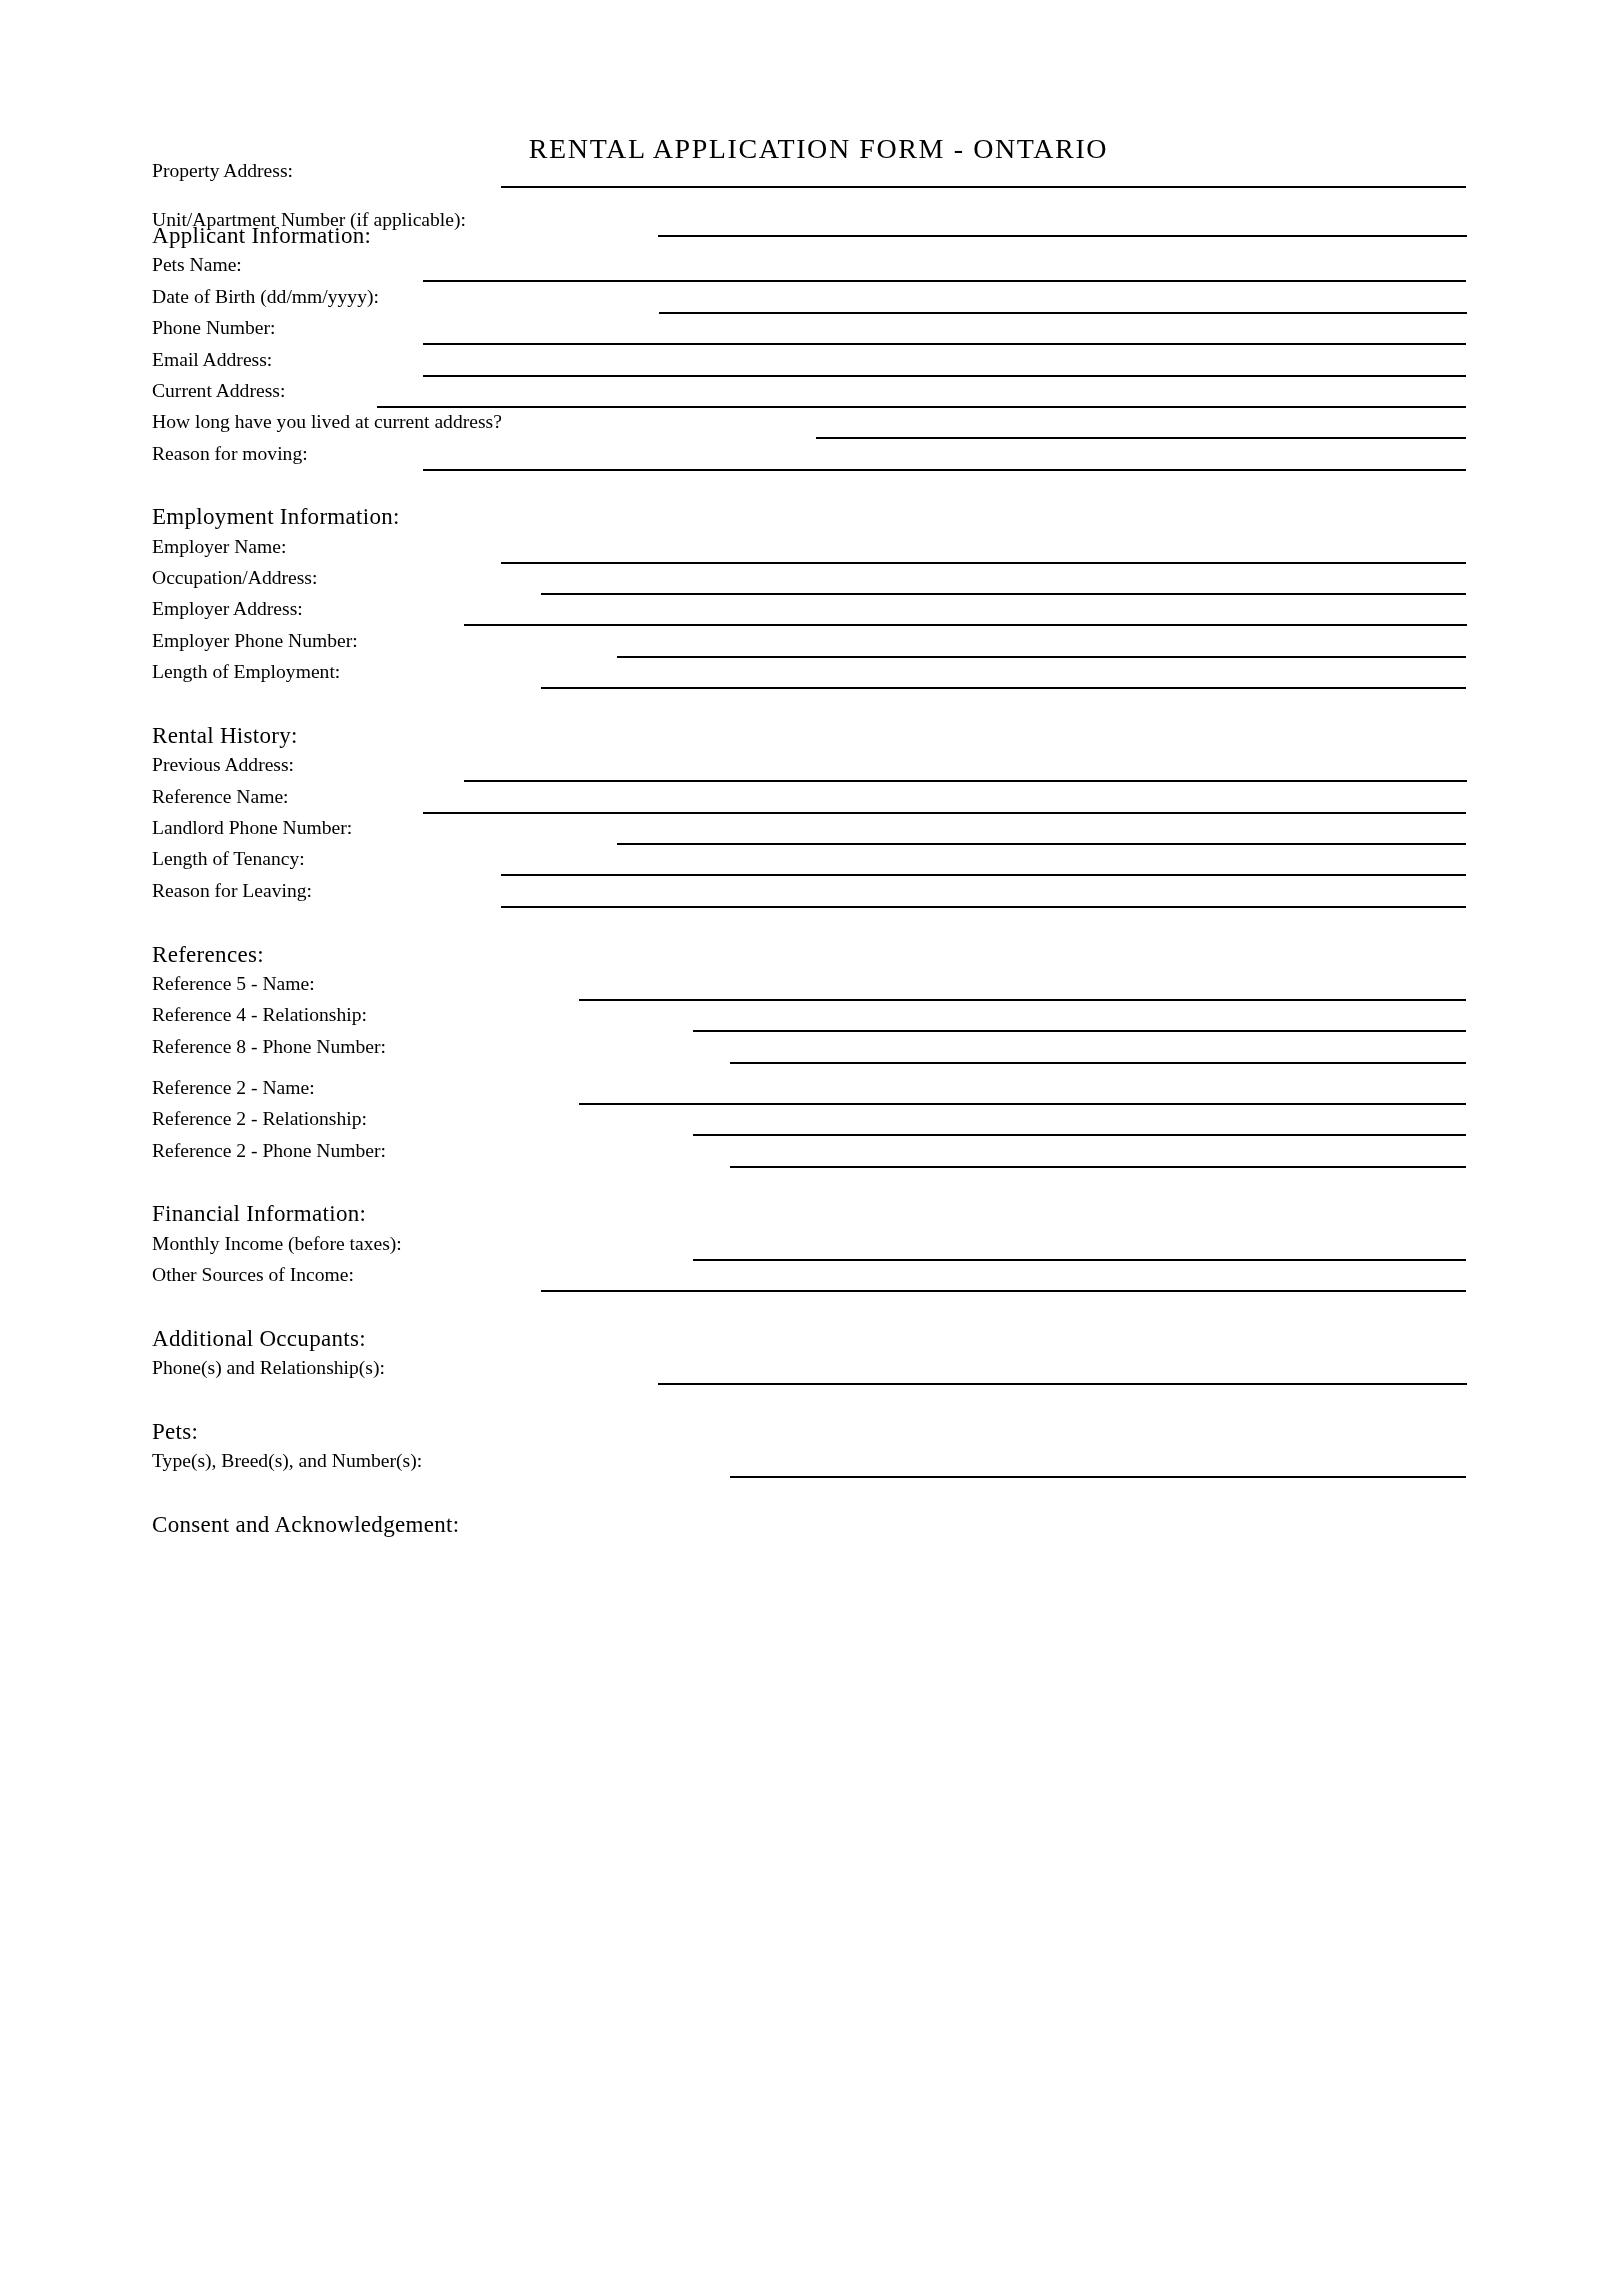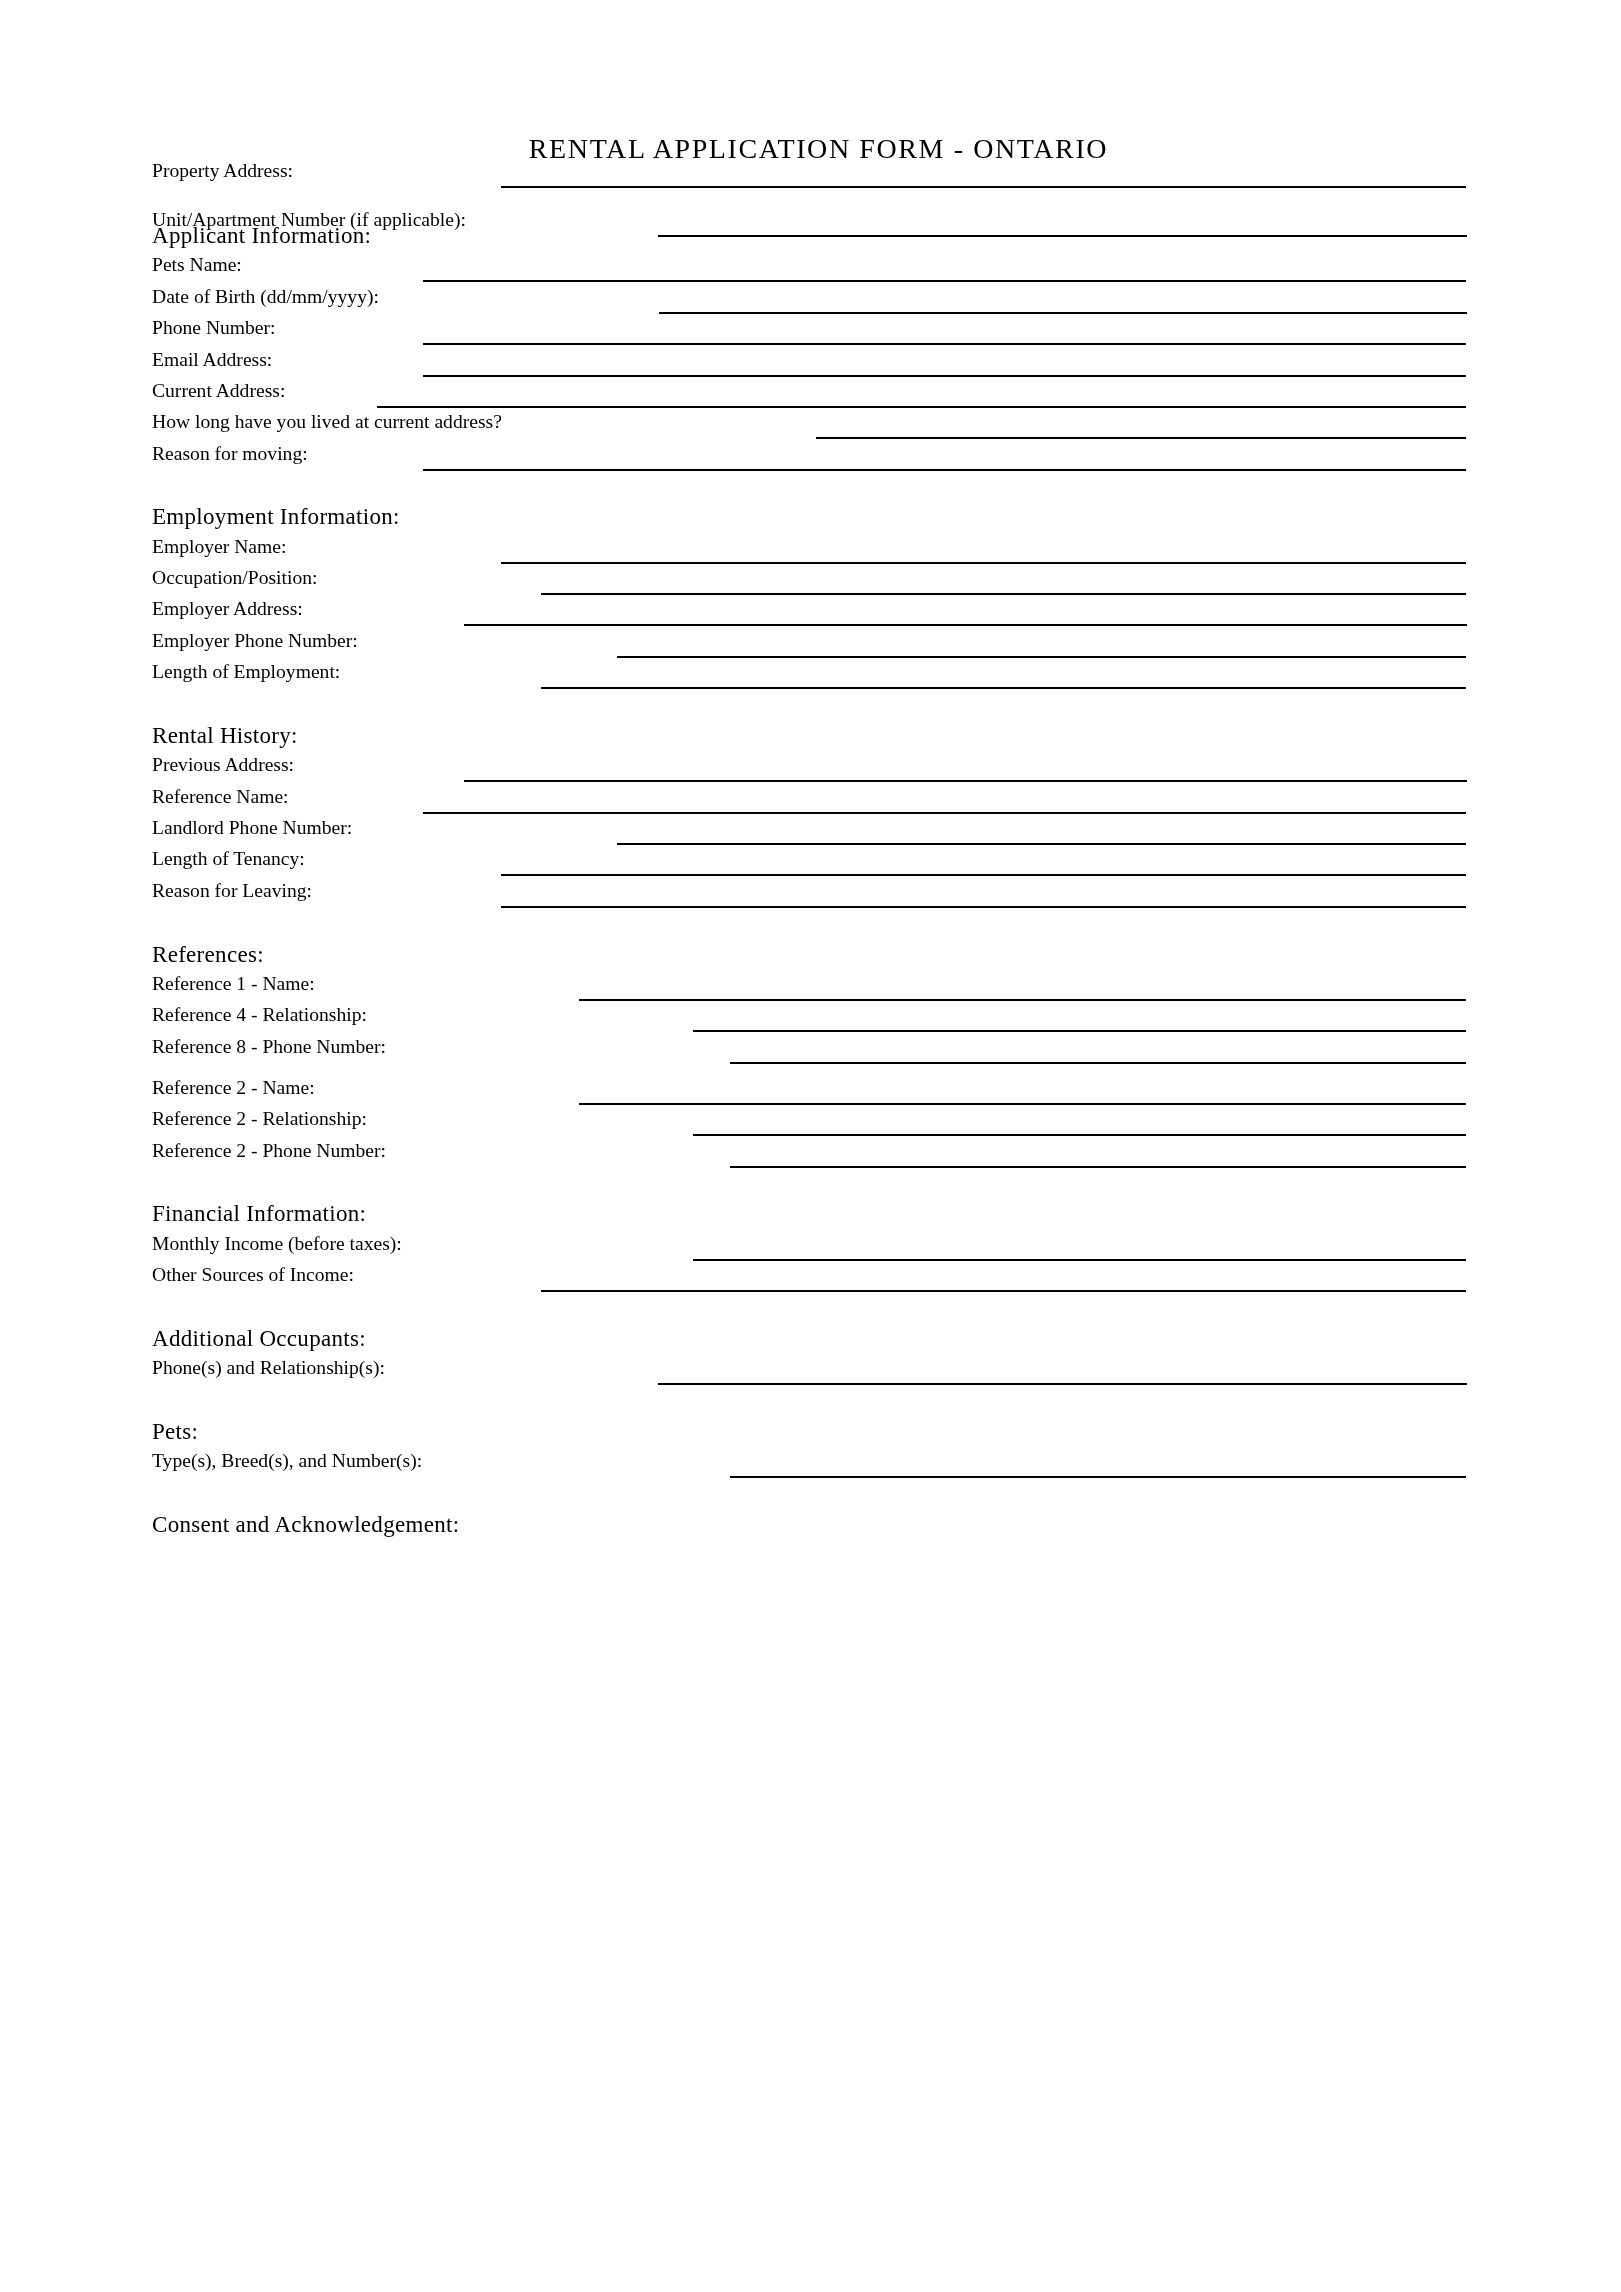--- a/index.html
+++ b/index.html
@@ -105,21 +105,21 @@
         <span class="rule" style="left: 423px; width: 1043px;"></span>
       </div>
       <div class="row section-head no-rule" style="top: 523px;">
         <span class="label">Employment Information:</span>
       </div>
       <div class="row" style="top: 555px;">
         <span class="label">Employer Name:</span>
         <span class="rule" style="left: 501px; width: 965px;"></span>
       </div>
       <div class="row" style="top: 586px;">
-        <span class="label">Occupation/Position:</span>
+        <span class="label">Occupation/Address:</span>
         <span class="rule" style="left: 541px; width: 925px;"></span>
       </div>
       <div class="row" style="top: 617px;">
         <span class="label">Employer Address:</span>
         <span class="rule" style="left: 464px; width: 1003px;"></span>
       </div>
       <div class="row" style="top: 649px;">
         <span class="label">Employer Phone Number:</span>
         <span class="rule" style="left: 617px; width: 849px;"></span>
       </div>
@@ -147,21 +147,21 @@
         <span class="rule" style="left: 501px; width: 965px;"></span>
       </div>
       <div class="row" style="top: 899px;">
         <span class="label">Reason for Leaving:</span>
         <span class="rule" style="left: 501px; width: 965px;"></span>
       </div>
       <div class="row section-head no-rule" style="top: 961px;">
         <span class="label">References:</span>
       </div>
       <div class="row" style="top: 992px;">
-        <span class="label">Reference 1 - Name:</span>
+        <span class="label">Reference 5 - Name:</span>
         <span class="rule" style="left: 579px; width: 887px;"></span>
       </div>
       <div class="row" style="top: 1023px;">
         <span class="label">Reference 4 - Relationship:</span>
         <span class="rule" style="left: 693px; width: 773px;"></span>
       </div>
       <div class="row" style="top: 1055px;">
         <span class="label">Reference 8 - Phone Number:</span>
         <span class="rule" style="left: 730px; width: 736px;"></span>
       </div>

